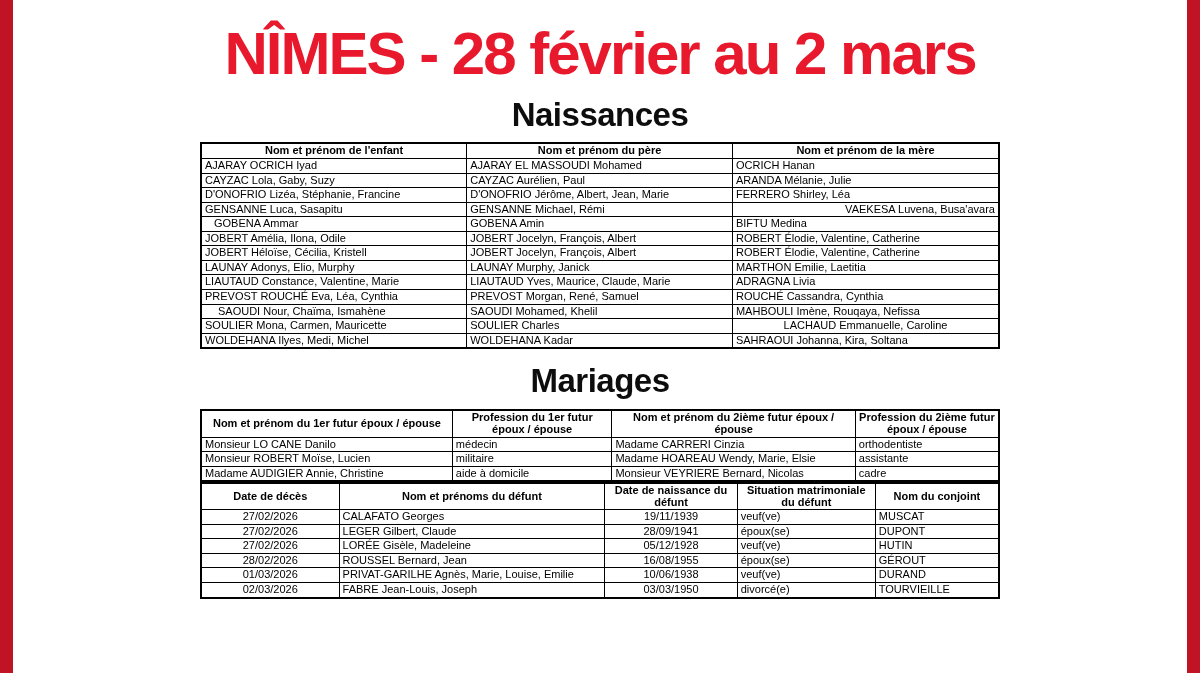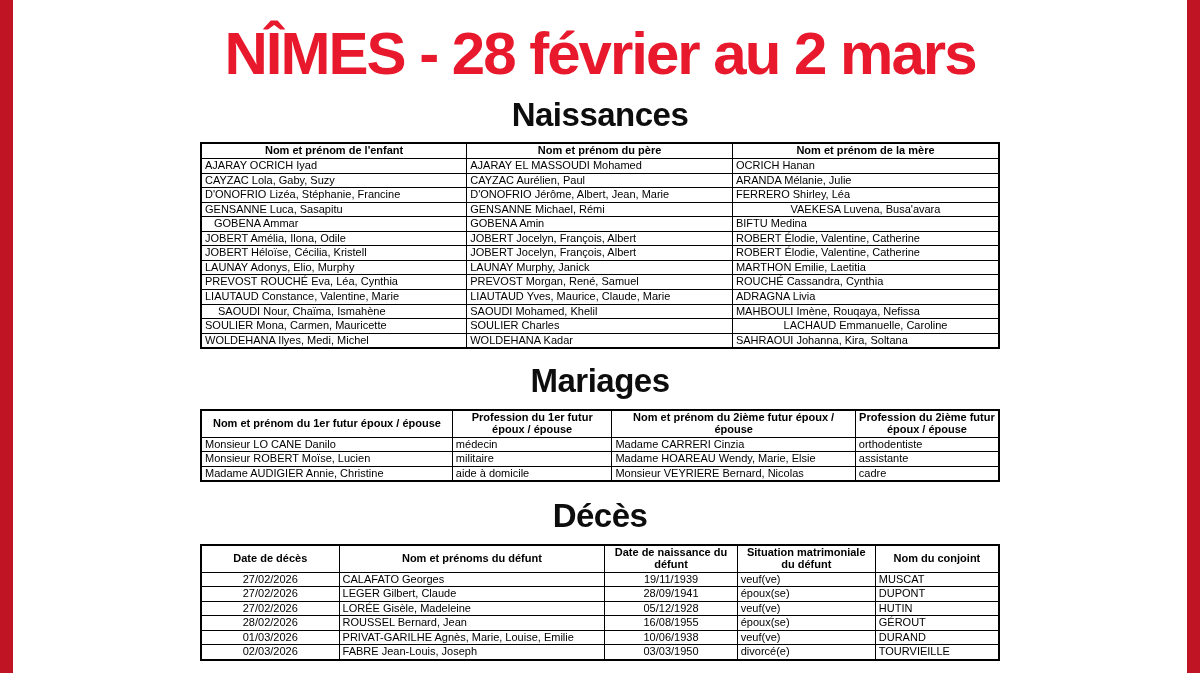--- a/index.html
+++ b/index.html
@@ -91,21 +91,21 @@
           <td style="text-align: left;">ARANDA Mélanie, Julie</td>
         </tr>
         <tr>
           <td style="text-align: left;">D'ONOFRIO Lizéa, Stéphanie, Francine</td>
           <td style="text-align: left;">D'ONOFRIO Jérôme, Albert, Jean, Marie</td>
           <td style="text-align: left;">FERRERO Shirley, Léa</td>
         </tr>
         <tr>
           <td style="text-align: left;">GENSANNE Luca, Sasapitu</td>
           <td style="text-align: left;">GENSANNE Michael, Rémi</td>
-          <td style="text-align: center; margin-top: 8px;">VAEKESA Luvena, Busa'avara</td>
+          <td style="text-align: right; margin-top: 8px;">VAEKESA Luvena, Busa'avara</td>
         </tr>
         <tr>
           <td style="text-align: left; padding-left: 12px;">GOBENA Ammar</td>
           <td style="text-align: left;">GOBENA Amin</td>
           <td style="text-align: left;">BIFTU Medina</td>
         </tr>
         <tr>
           <td style="text-align: left;">JOBERT Amélia, Ilona, Odile</td>
           <td style="text-align: left;">JOBERT Jocelyn, François, Albert</td>
           <td style="text-align: left;">ROBERT Élodie, Valentine, Catherine</td>
@@ -114,28 +114,28 @@
           <td style="text-align: left;">JOBERT Héloïse, Cécilia, Kristell</td>
           <td style="text-align: left;">JOBERT Jocelyn, François, Albert</td>
           <td style="text-align: left;">ROBERT Élodie, Valentine, Catherine</td>
         </tr>
         <tr>
           <td style="text-align: left;">LAUNAY Adonys, Elio, Murphy</td>
           <td style="text-align: left;">LAUNAY Murphy, Janick</td>
           <td style="text-align: left;">MARTHON Emilie, Laetitia</td>
         </tr>
         <tr>
+          <td style="text-align: left;">LIAUTAUD Constance, Valentine, Marie</td>
+          <td style="text-align: left;">LIAUTAUD Yves, Maurice, Claude, Marie</td>
+          <td style="text-align: left;">ADRAGNA Livia</td>
+        </tr>
+        <tr>
           <td style="text-align: left;">PREVOST ROUCHÉ Eva, Léa, Cynthia</td>
           <td style="text-align: left;">PREVOST Morgan, René, Samuel</td>
           <td style="text-align: left;">ROUCHÉ Cassandra, Cynthia</td>
-        </tr>
-        <tr>
-          <td style="text-align: left;">LIAUTAUD Constance, Valentine, Marie</td>
-          <td style="text-align: left;">LIAUTAUD Yves, Maurice, Claude, Marie</td>
-          <td style="text-align: left;">ADRAGNA Livia</td>
         </tr>
         <tr>
           <td style="text-align: left; padding-left: 16px;">SAOUDI Nour, Chaïma, Ismahène</td>
           <td style="text-align: left;">SAOUDI Mohamed, Khelil</td>
           <td style="text-align: left;">MAHBOULI Imène, Rouqaya, Nefissa</td>
         </tr>
         <tr>
           <td style="text-align: left;">SOULIER Mona, Carmen, Mauricette</td>
           <td style="text-align: left;">SOULIER Charles</td>
           <td style="text-align: center;">LACHAUD Emmanuelle, Caroline</td>
@@ -179,21 +179,20 @@
         </tr>
         <tr>
           <td style="text-align: left;">Madame AUDIGIER Annie, Christine</td>
           <td style="text-align: left;">aide à domicile</td>
           <td style="text-align: left;">Monsieur VEYRIERE Bernard, Nicolas</td>
           <td style="text-align: left;">cadre</td>
         </tr>
       </tbody>
     </table>
 
-  <h2 class="section-heading" id="deaths-heading">Décès</h2>
   <table class="records">
     <colgroup>
       <col style="width:17.3%">
         <col style="width:33.3%">
         <col style="width:16.6%">
         <col style="width:17.3%">
         <col style="width:15.5%">
     </colgroup>
   <thead>
         <tr>

